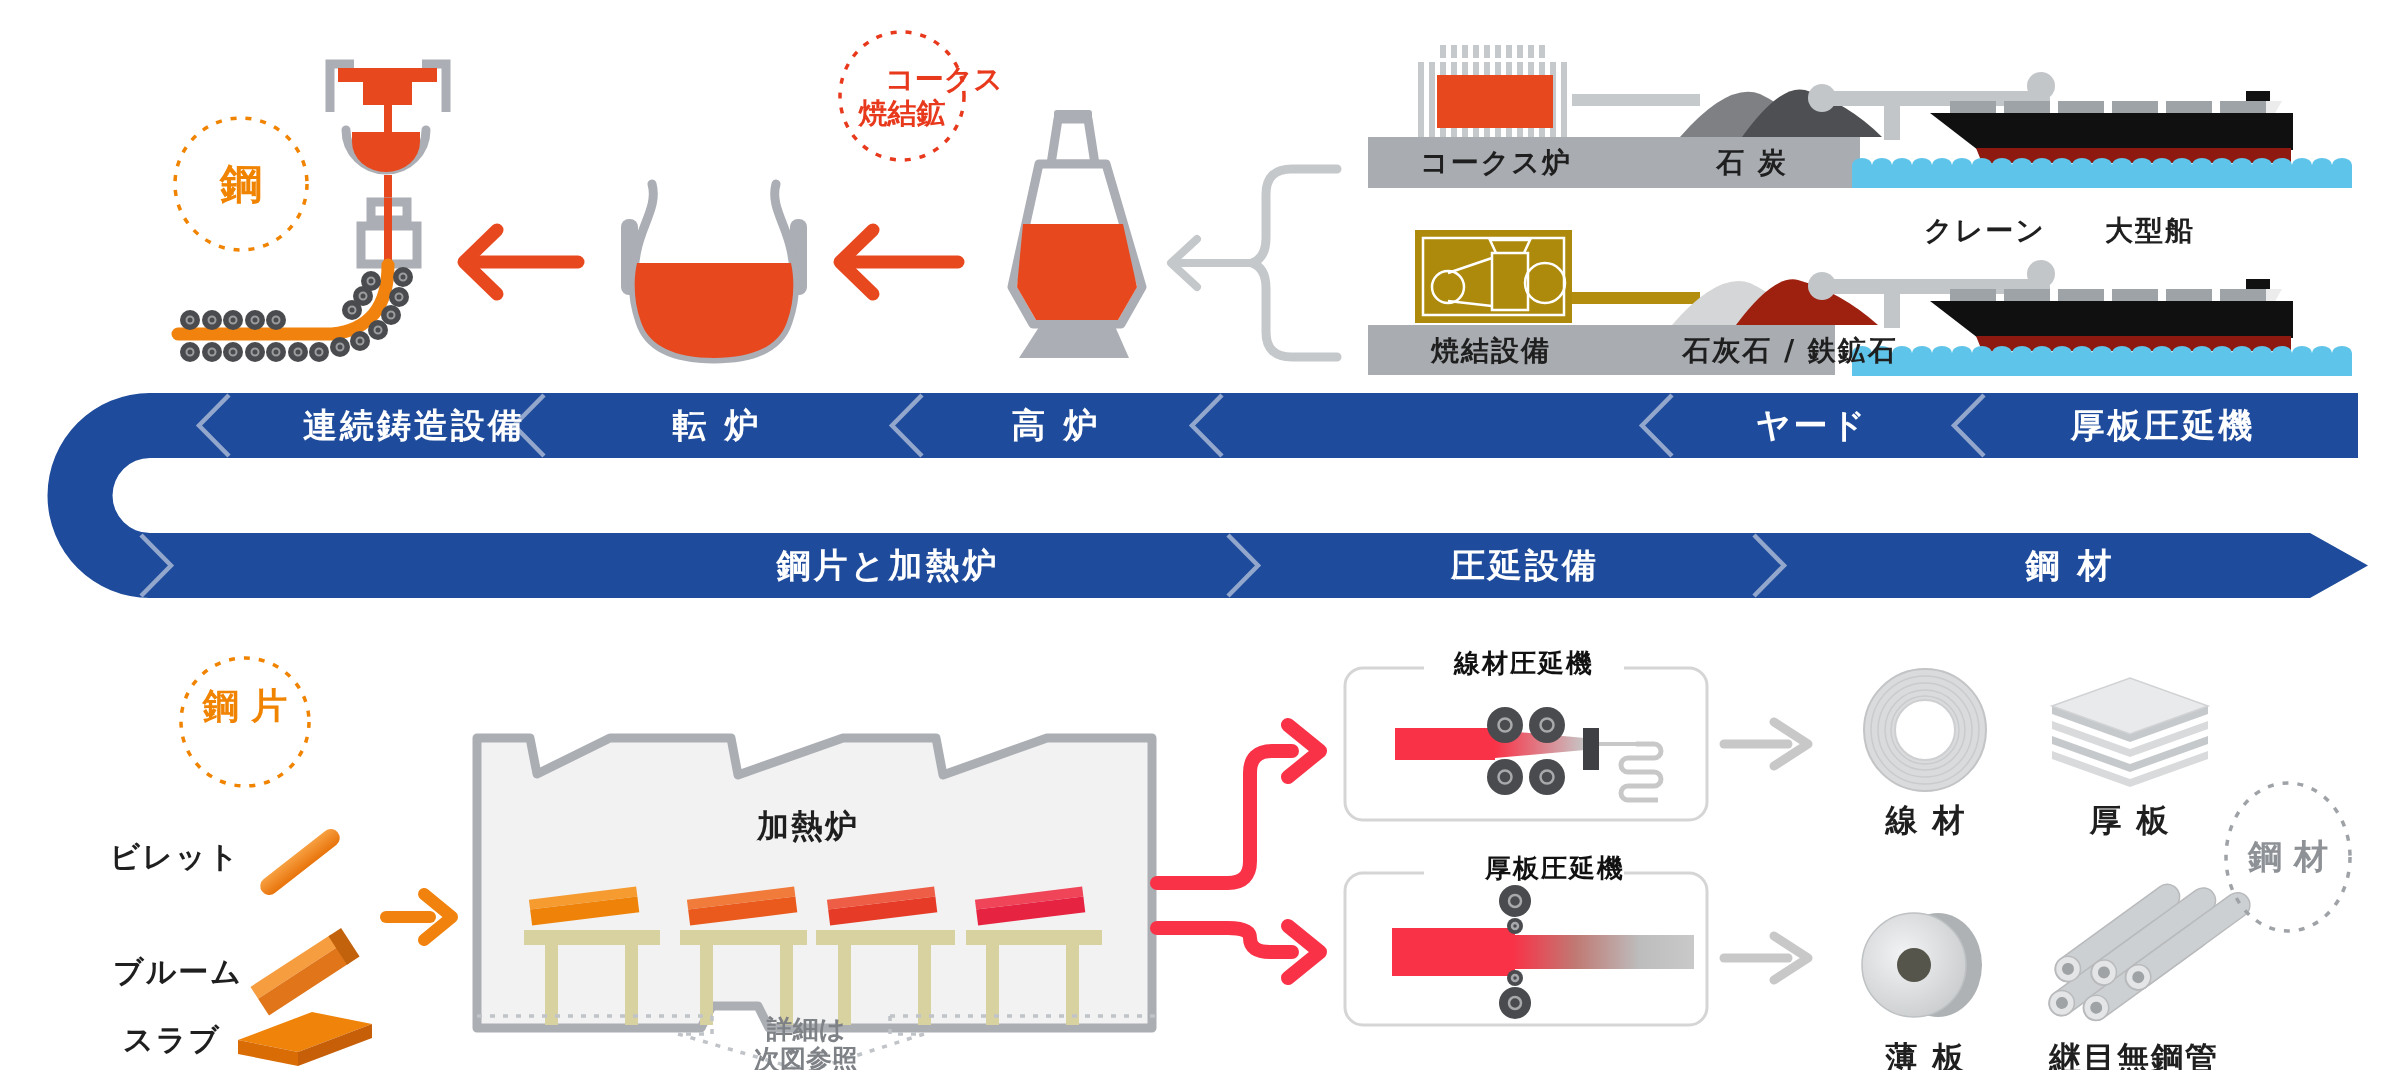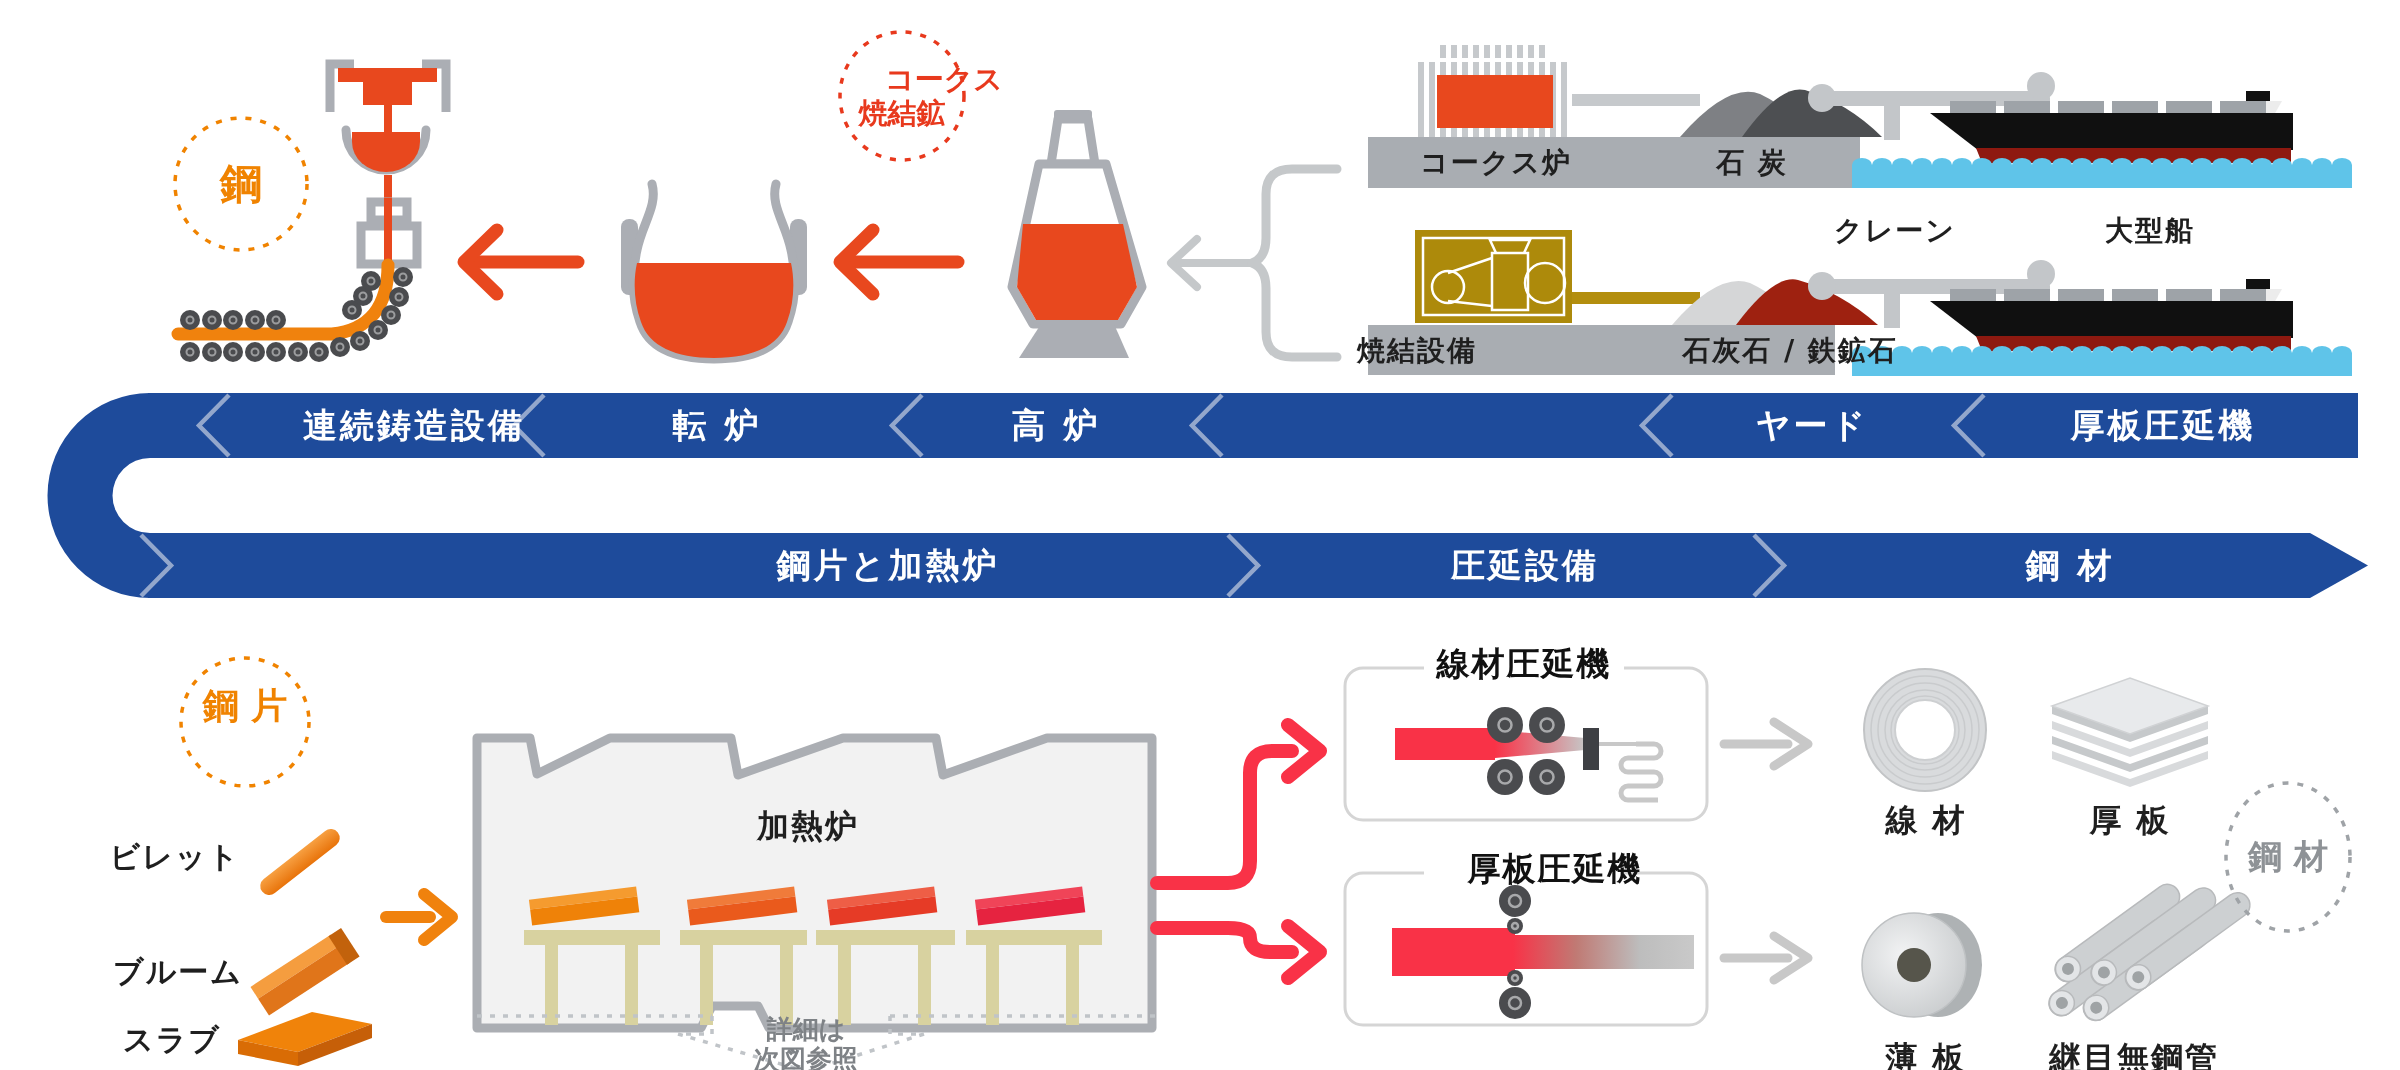--- a/index.html
+++ b/index.html
@@ -8,21 +8,21 @@
   #stage svg{position:absolute;left:0;top:0;}
   .lbl{position:absolute;transform:translate(-50%,-50%);white-space:nowrap;
        font-family:"DejaVu Sans",sans-serif;font-weight:bold;line-height:1.15;}
   .band-lbl{color:#fff;font-size:34px;letter-spacing:3px;}
   .plat-lbl{color:#1f1f1f;font-size:28px;letter-spacing:2px;}
   .blk-lbl{color:#1f1f1f;font-size:30px;letter-spacing:2px;}
   .orange-lbl{color:#F08300;}
   .red-lbl{color:#E8391D;font-size:29px;}
   .gray-lbl{color:#8E9296;}
   .note-lbl{color:#7E8286;font-size:26px;}
-  .mill-title{color:#111;font-size:33px;letter-spacing:2px;}
+  .mill-title{color:#111;font-size:26px;letter-spacing:2px;}
 </style>
 </head>
 <body>
 
 <div id="stage">
 
 <svg width="2400" height="1070" viewBox="0 0 2400 1070">
   <defs>
     <linearGradient id="taperGrad" x1="0" y1="0" x2="1" y2="0">
       <stop offset="0" stop-color="#F93247"></stop>
@@ -431,23 +431,23 @@
 <div class="lbl band-lbl" style="left:1056px;top:426px;">高 炉</div>
 <div class="lbl band-lbl" style="left:1812px;top:426px;">ヤード</div>
 <div class="lbl band-lbl" style="left:2163px;top:426px;">厚板圧延機</div>
 
 <div class="lbl band-lbl" style="left:888px;top:566px;">鋼片と加熱炉</div>
 <div class="lbl band-lbl" style="left:1525px;top:566px;">圧延設備</div>
 <div class="lbl band-lbl" style="left:2070px;top:566px;">鋼 材</div>
 
 <div class="lbl plat-lbl" style="left:1496px;top:163px;">コークス炉</div>
 <div class="lbl plat-lbl" style="left:1752px;top:163px;">石 炭</div>
-<div class="lbl plat-lbl" style="left:1895px;top:231px;">クレーン</div>
+<div class="lbl plat-lbl" style="left:1985px;top:231px;">クレーン</div>
 <div class="lbl plat-lbl" style="left:2150px;top:231px;">大型船</div>
-<div class="lbl plat-lbl" style="left:1417px;top:351px;">焼結設備</div>
+<div class="lbl plat-lbl" style="left:1491px;top:351px;">焼結設備</div>
 <div class="lbl plat-lbl" style="left:1790px;top:351px;">石灰石 / 鉄鉱石</div>
 
 <div class="lbl orange-lbl" style="left:245px;top:706px;font-size:36px;">鋼 片</div>
 <div class="lbl blk-lbl" style="left:175px;top:857px;">ビレット</div>
 <div class="lbl blk-lbl" style="left:178px;top:972px;">ブルーム</div>
 <div class="lbl blk-lbl" style="left:172px;top:1040px;">スラブ</div>
 
 <div class="lbl blk-lbl" style="left:808px;top:826px;font-size:32px;">加熱炉</div>
 <div class="lbl note-lbl" style="left:806px;top:1030px;">詳細は</div>
 <div class="lbl note-lbl" style="left:806px;top:1060px;">次図参照</div>

